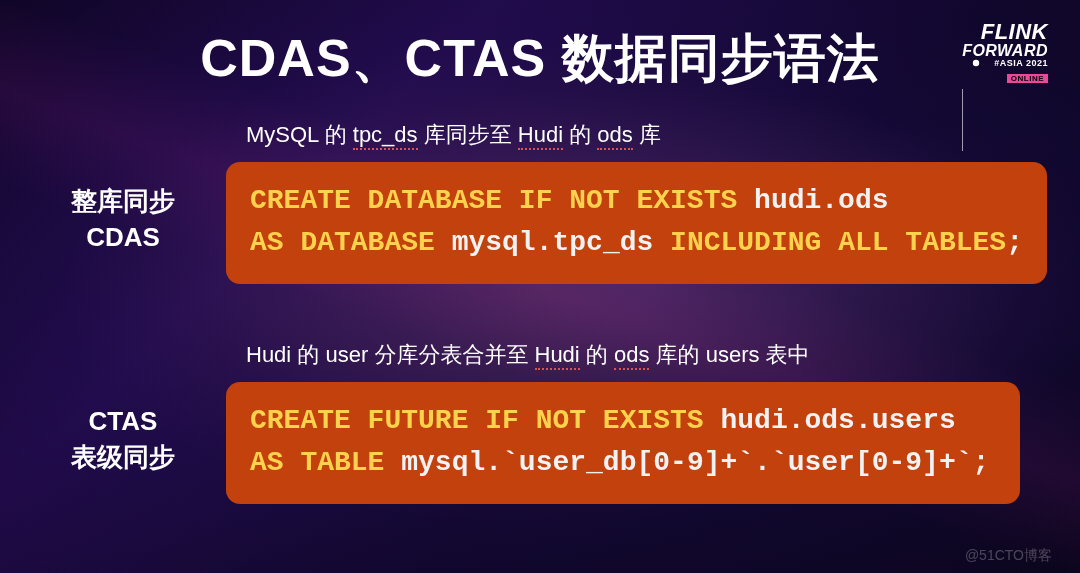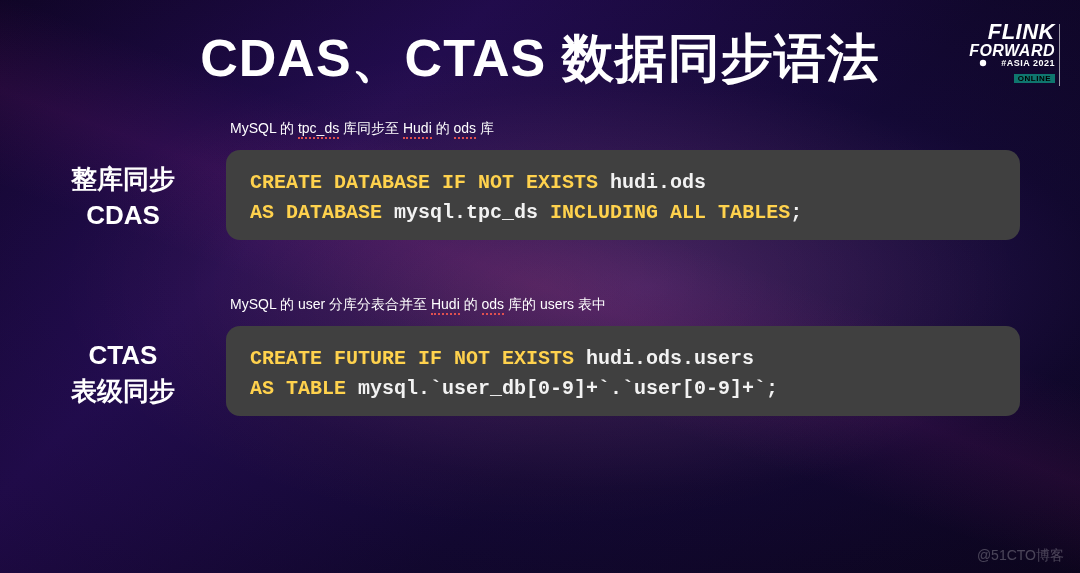--- a/index.html
+++ b/index.html
@@ -30,37 +30,38 @@
       left: 50%;
       transform: translateX(-50%);
       font-size: 52px;
       font-weight: 800;
       letter-spacing: 1px;
       white-space: nowrap;
     }
     .logo-block {
       position: absolute;
       top: 22px;
-      right: 20px;
+      right: 32px;
       display: flex;
       align-items: flex-start;
       gap: 4px;
+      flex-direction: column;
     }
     .logo-left {
       text-align: right;
       font-weight: 900;
       font-style: italic;
       line-height: 0.95;
     }
     .logo-left .l1 { font-size: 22px; letter-spacing: 0.5px; }
     .logo-left .l2 { font-size: 16px; letter-spacing: 0.5px; }
     .logo-left .asia { font-size: 9px; font-style: normal; font-weight: 700; letter-spacing: 0.5px; display:flex; justify-content:flex-end; align-items:center; gap:14px; margin-top:1px; }
     .logo-left .online {
       display: inline-block;
-      background: #0f766e;
+      background: #ec4899;
       color: #000;
       font-size: 8px;
       font-weight: 800;
       font-style: normal;
       padding: 1px 4px;
       margin-top: 2px;
       letter-spacing: 0.5px;
     }
     .logo-sep { width: 1px; height: 62px; background: rgba(255,255,255,0.6); margin-top: 2px; }
     .logo-right { font-weight: 800; line-height: 1.05; }
@@ -78,42 +79,42 @@
     .label-block {
       flex: 0 0 150px;
       text-align: center;
       font-size: 26px;
       font-weight: 700;
       line-height: 1.4;
       margin-top: 34px;
     }
     .main-block { flex: 1; }
     .desc {
-      font-size: 14px;
+      font-size: 22px;
       font-weight: 500;
       margin-bottom: 12px;
-      margin-left: 4px;
+      margin-left: 20px;
     }
     .desc .dotted { border-bottom: 2px dotted #e05050; padding-bottom: 1px; }
     .codebox {
-      background: #404040;
+      background: #c2410c;
       border-radius: 14px;
-      padding: 18px 24px 12px;
+      padding: 18px 24px 20px;
       font-family: "Consolas", "Menlo", "Courier New", monospace;
-      font-size: 20px;
+      font-size: 28px;
       font-weight: 700;
       line-height: 1.5;
       white-space: pre;
     }
     .kw { color: #ffd24d; }
     .id { color: #f2f2f2; }
     .punct { color: #f2f2f2; }
     .watermark {
       position: absolute;
-      right: 16px;
+      right: 28px;
       bottom: 8px;
       font-size: 14px;
       color: rgba(255,255,255,0.25);
       font-weight: 400;
     }
   </style>
 </head>
 <body>
 
 <div class="title">CDAS、CTAS 数据同步语法</div>
@@ -144,20 +145,20 @@
       <div class="codebox"><span class="kw">CREATE DATABASE IF NOT EXISTS</span><span class="id"> </span><span class="id">hudi.ods</span>
 <span class="kw">AS DATABASE</span><span class="id"> </span><span class="id">mysql.tpc_ds</span><span class="id"> </span><span class="kw">INCLUDING ALL TABLES</span><span class="punct">;</span></div>
     </div>
   </div>
   <div class="section">
     <div class="label-block">
       <div>CTAS</div>
       <div>表级同步</div>
     </div>
     <div class="main-block">
-      <div class="desc"><span>MySQL 的  user 分库分表合并至  </span><span class="dotted">Hudi</span><span> 的 </span><span class="dotted">ods</span><span> 库的 users 表中</span></div>
+      <div class="desc"><span>Hudi 的  user 分库分表合并至  </span><span class="dotted">Hudi</span><span> 的 </span><span class="dotted">ods</span><span> 库的 users 表中</span></div>
       <div class="codebox"><span class="kw">CREATE FUTURE IF NOT EXISTS</span><span class="id"> </span><span class="id">hudi.ods.users</span>
 <span class="kw">AS TABLE</span><span class="id"> </span><span class="id">mysql.`user_db[0-9]+`.`user[0-9]+`</span><span class="punct">;</span></div>
     </div>
   </div>
 </div>
 
 <div class="watermark">@51CTO博客</div>
 
 </body></html>

